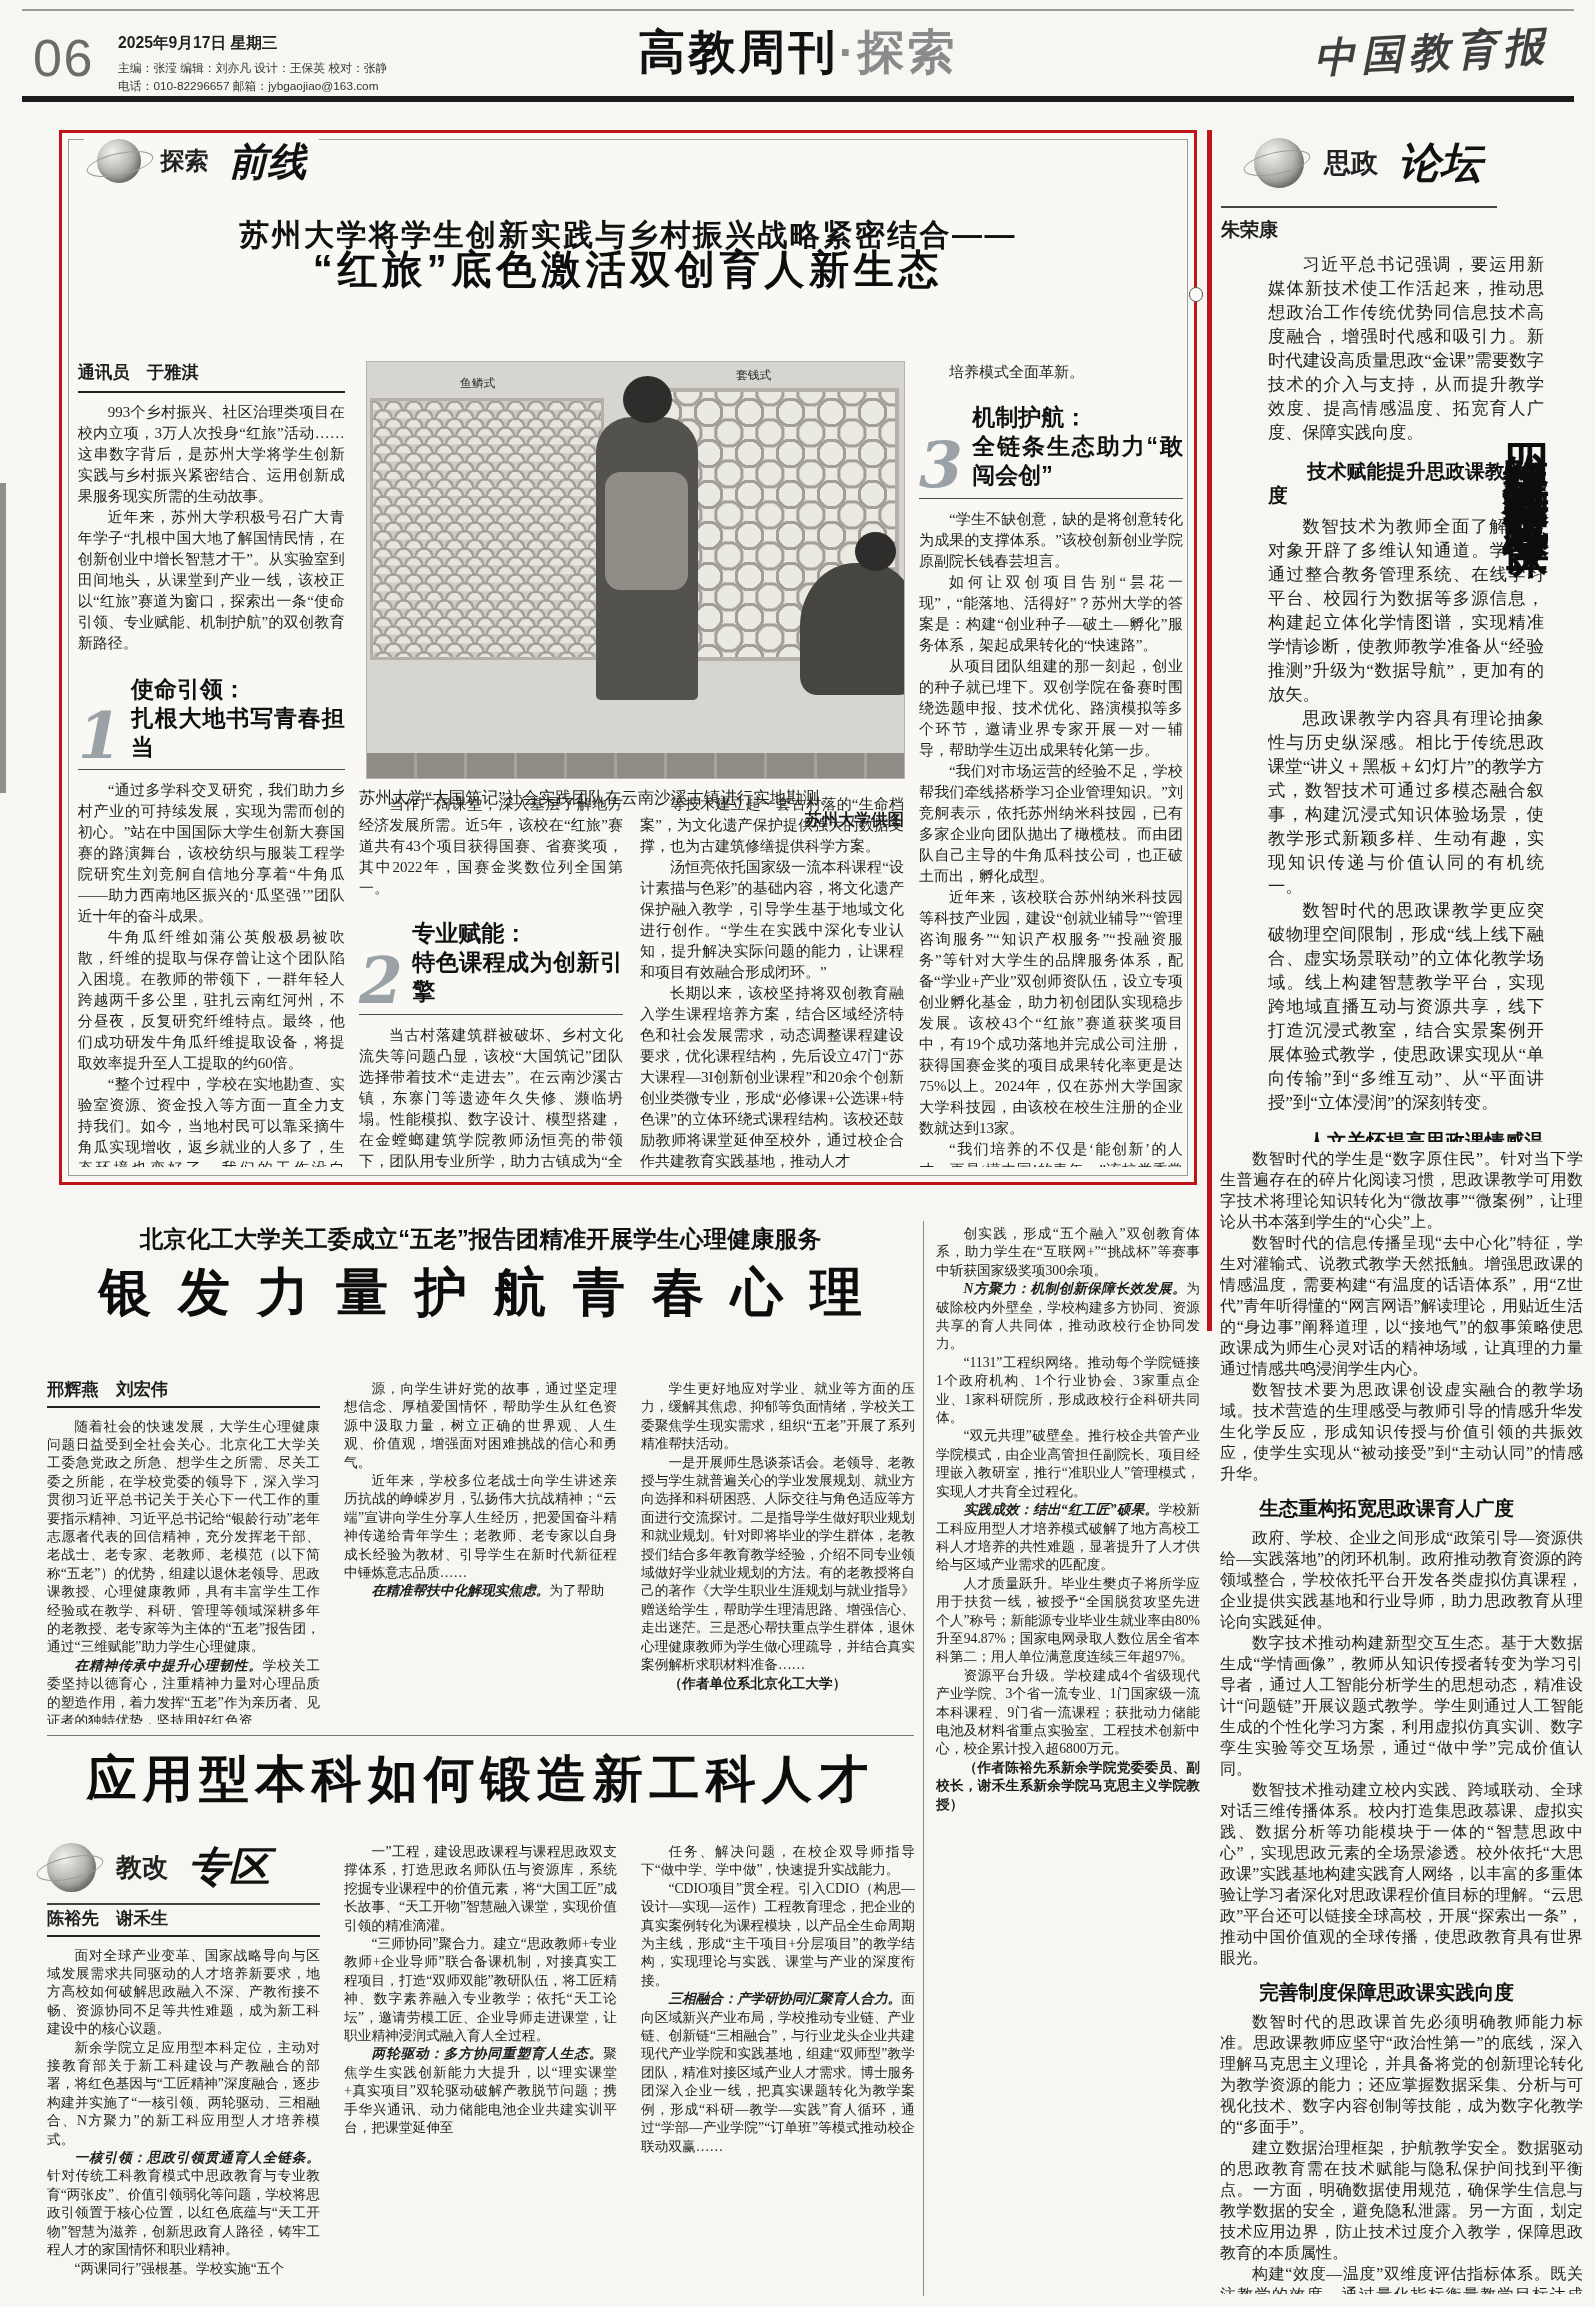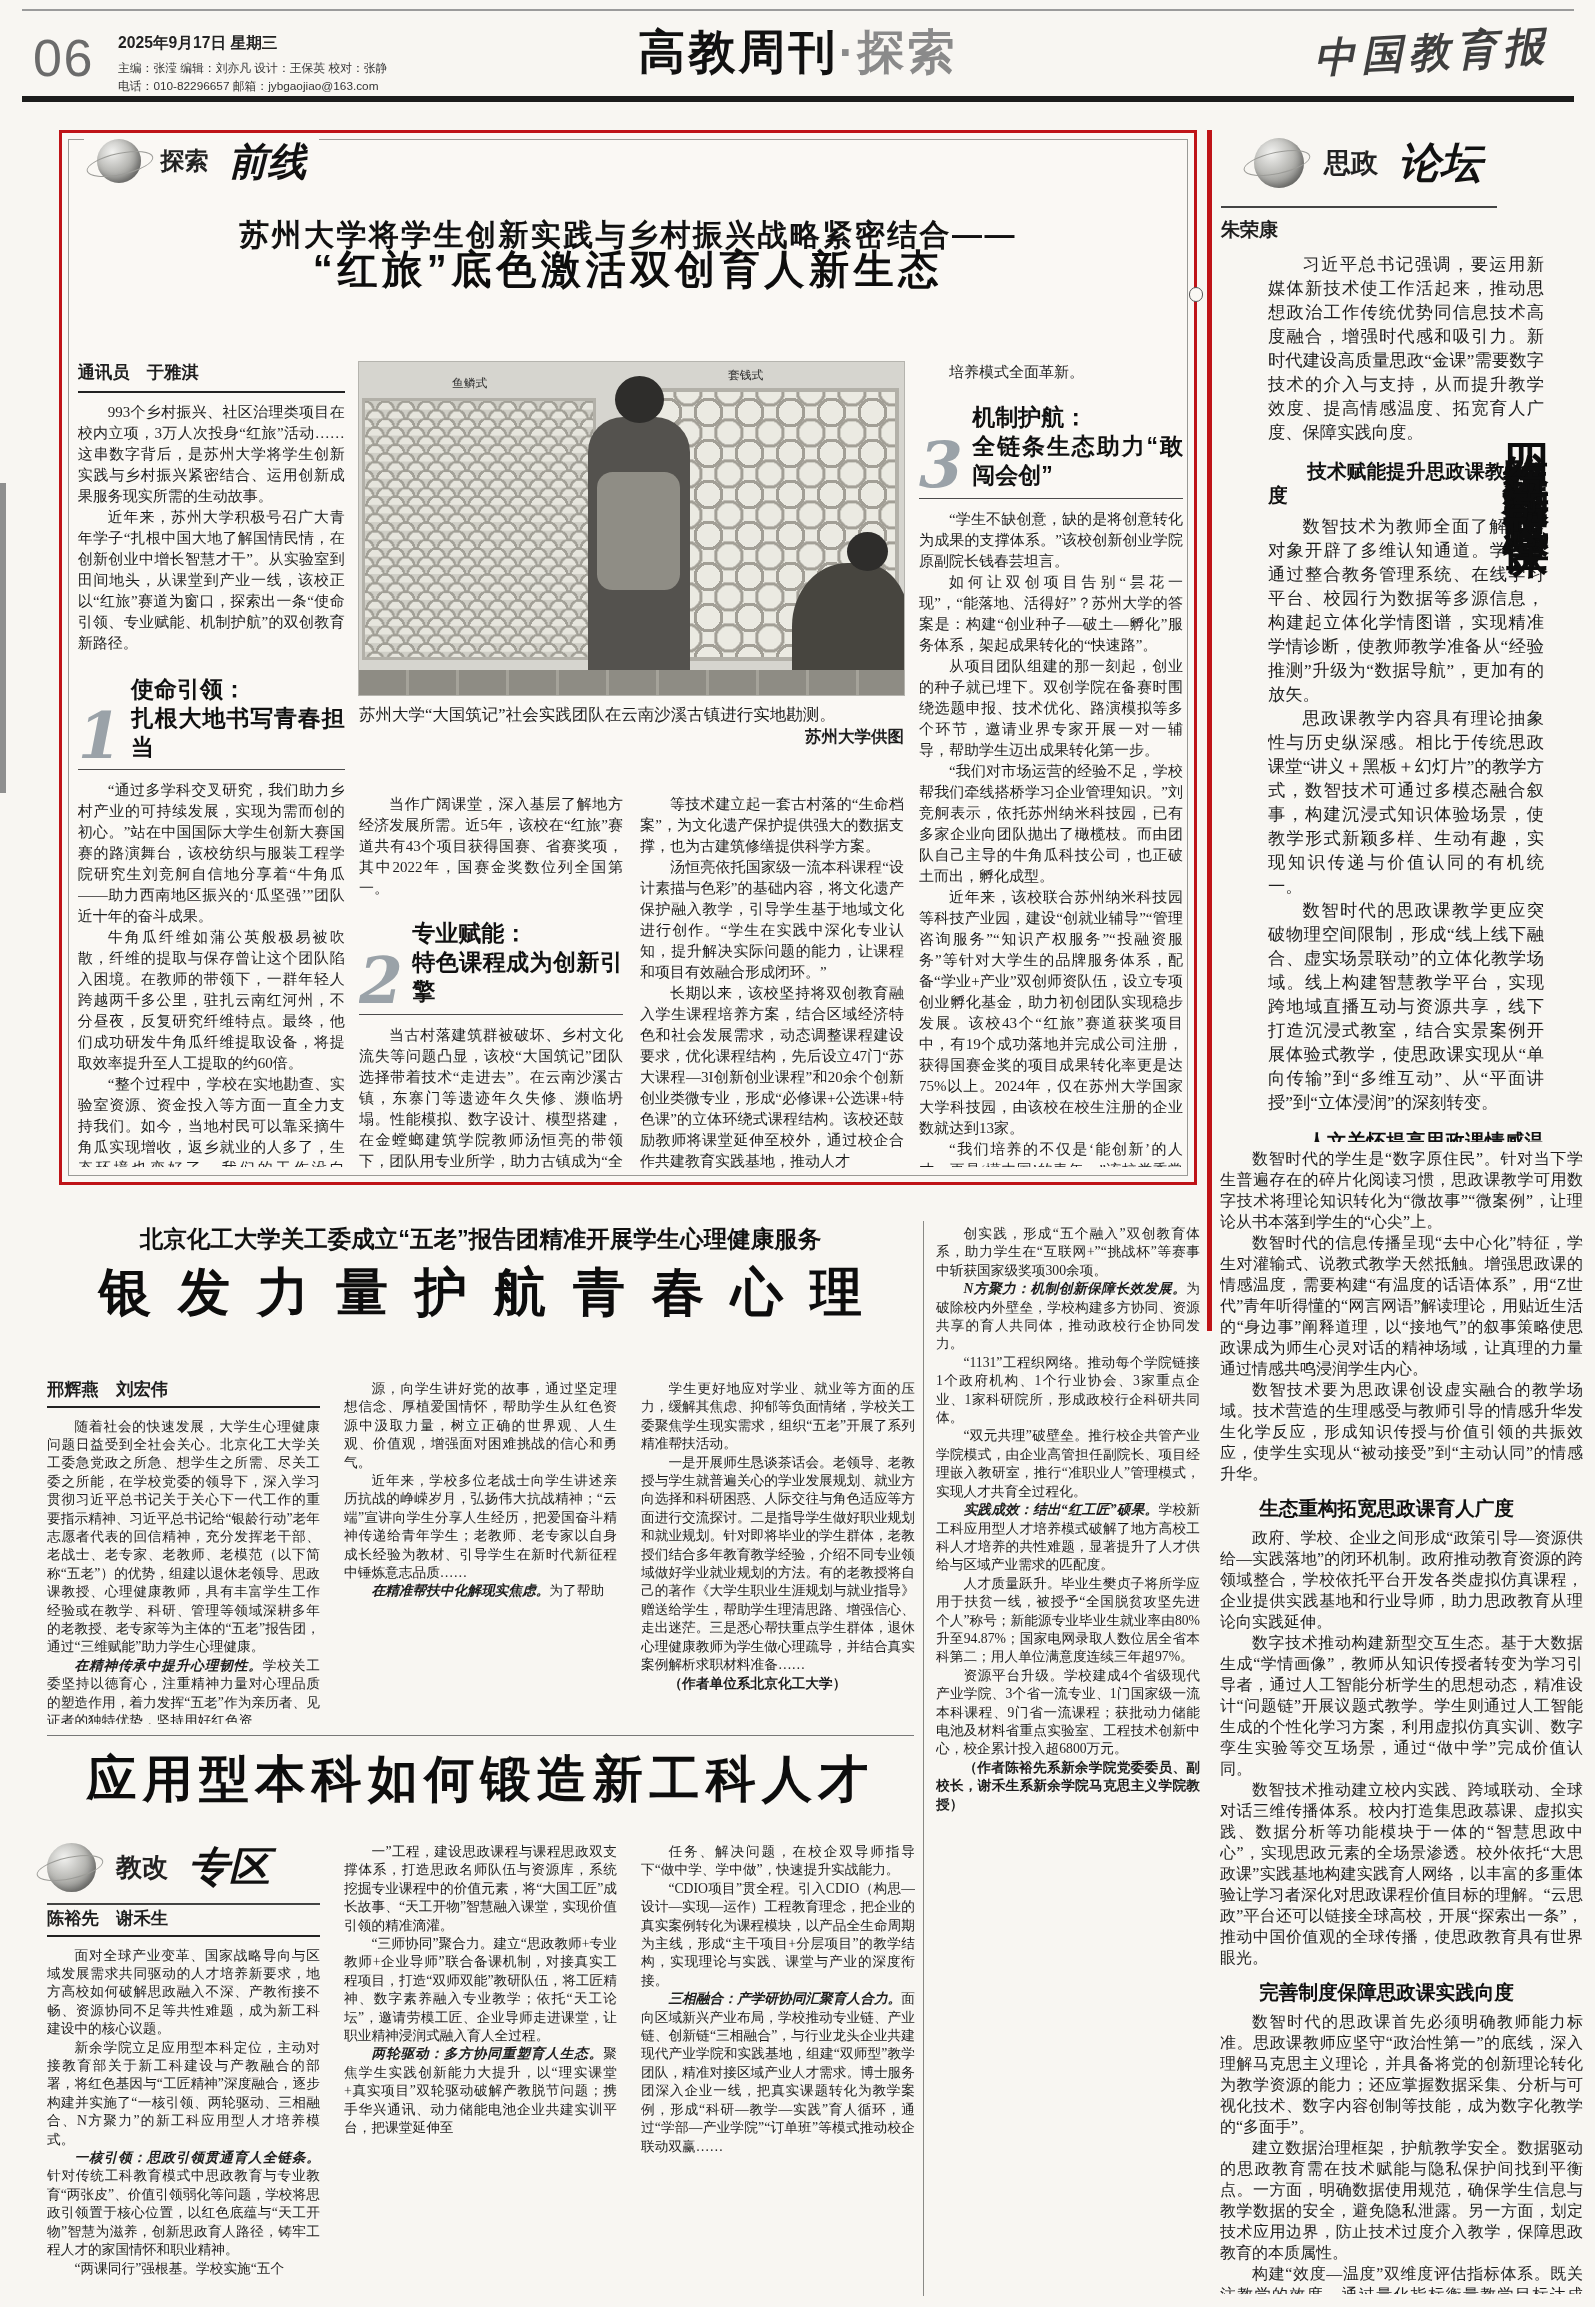--- a/index.html
+++ b/index.html
@@ -32,21 +32,21 @@
   .para{margin:0;text-indent:2em;}
   .para .lead{font-style:italic;}
   .attrib{font-weight:bold;}
   .byline{font-family:"Liberation Sans","DejaVu Sans",sans-serif;font-weight:bold;font-size:17.3px;text-indent:0;
           border-bottom:2.4px solid #222;padding-bottom:7.8px;margin-bottom:9.4px;}
   .sec{display:flex;align-items:flex-end;gap:9.4px;border-bottom:1.6px solid #4a4a4a;padding:7.8px 0 7.8px;margin:12.6px 0 9.4px;}
   .sec-num{font-family:"DejaVu Serif","Liberation Serif",serif;font-style:italic;font-weight:bold;font-size:63px;line-height:.8;color:#9aa2a8;}
   .sec-lines{font-family:"Liberation Sans","DejaVu Sans",sans-serif;font-weight:900;font-size:23px;line-height:29px;color:#111;}
   .subhead{font-family:"Liberation Sans","DejaVu Sans",sans-serif;font-weight:900;font-size:19.6px;margin:14px 0 7.8px;text-indent:2em;color:#111;}
   
-  .photo-img{position:relative;height:333px;background:#d6d5cf;outline:0.8px solid #b5b4ae;overflow:hidden;}
+  .photo-img{position:relative;height:416px;background:#d6d5cf;outline:0.8px solid #b5b4ae;overflow:hidden;margin-left:8px;}
   .lat-left{position:absolute;left:6.3px;top:39px;width:228px;height:256px;background-color:#cfcec6;
      background-image:radial-gradient(circle at 50% 100%,#e6e5dd 0 7px,#a19f96 7px 9.4px,transparent 9.4px),
                       radial-gradient(circle at 50% 100%,#e6e5dd 0 7px,#a19f96 7px 9.4px,transparent 9.4px);
      background-size:20.4px 17.3px,20.4px 17.3px;background-position:0 0,10.2px 8.6px;outline:3.9px solid #b2b0a8;}
   .lat-right{position:absolute;right:9.4px;top:30px;width:248px;height:265px;background-color:#ebeae2;
      background-image:radial-gradient(circle,transparent 0 11.8px,#a29f96 11.8px 15px,transparent 15px),
                       radial-gradient(circle,transparent 0 11.8px,#a29f96 11.8px 15px,transparent 15px);
      background-size:41px 41px;background-position:0 0,20.4px 20.4px;outline:4.7px solid #b2b0a8;}
   .person-stand{position:absolute;left:229px;top:55px;width:102px;height:283px;background:#54524e;border-radius:35px 35px 4.7px 4.7px;}
   .person-stand:before{content:"";position:absolute;left:27px;top:-41px;width:49px;height:47px;background:#2e2d2b;border-radius:50%;}

